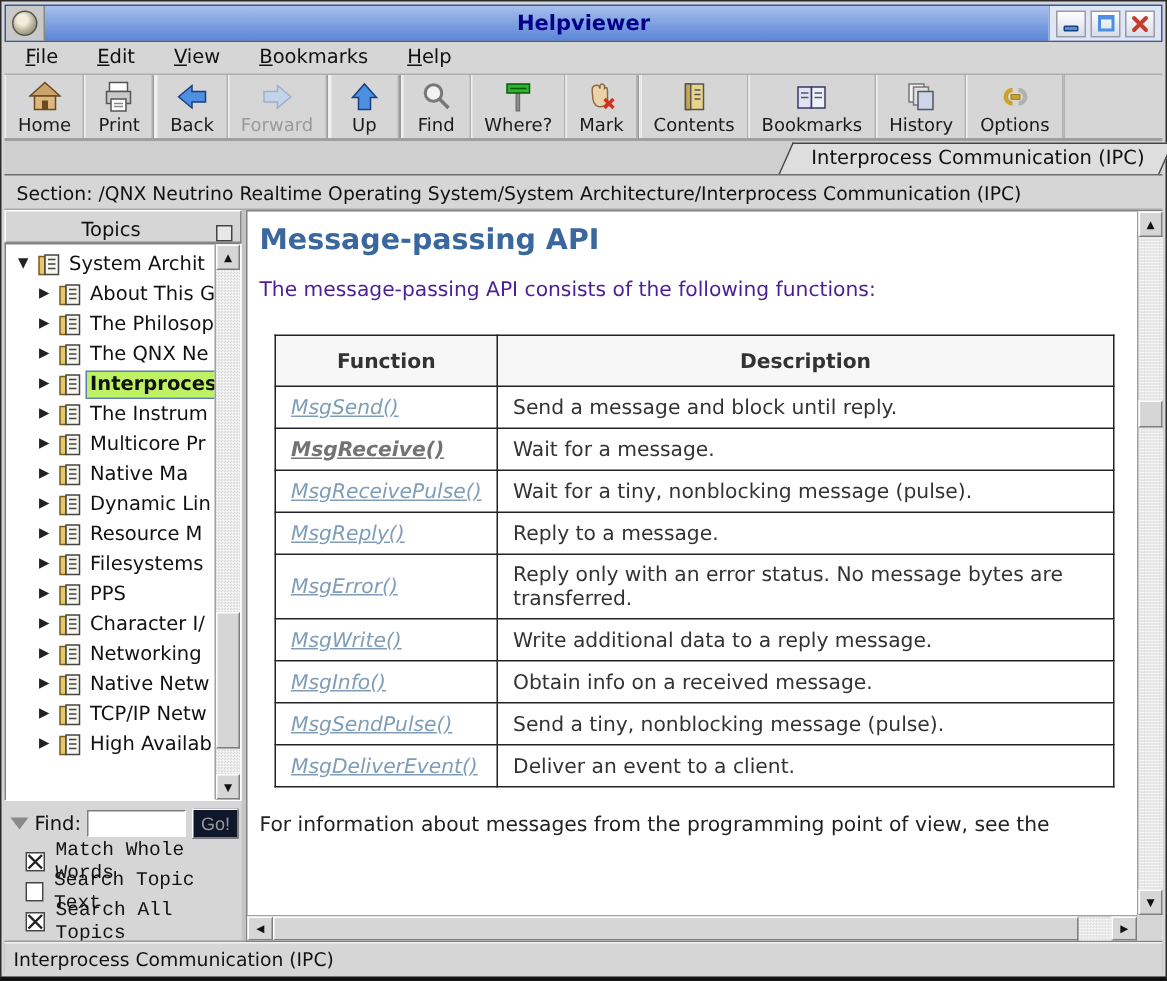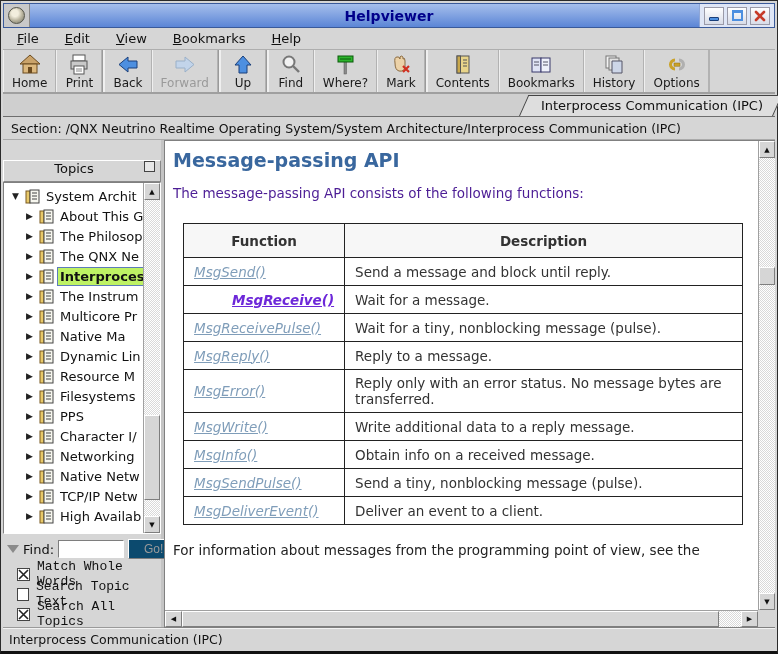--- a/index.html
+++ b/index.html
@@ -47,22 +47,22 @@
 
   
   .sectionbar { height:23px; display:flex; align-items:center; padding:0 8px; font-size:12.5px; background:#d6d6d6;
                 border-bottom:1px solid #aaa; flex:0 0 auto; }
 
   
   .main { flex:1; display:flex; min-height:0; background:#d6d6d6; }
 
   
   .sidebar { width:161px; flex:0 0 161px; display:flex; flex-direction:column; border-right:3px solid #c4c4c4; min-height:0; }
-  .topics-header { height:22px; display:flex; align-items:flex-start; background:#d6d6d6;
-                   border:1px solid #fff; border-right-color:#888; border-bottom-color:#888; position:relative;margin-top:20px; }
+  .topics-header { height:22px; display:flex; align-items:flex-end; background:#d6d6d6;
+                   border:1px solid #fff; border-right-color:#888; border-bottom-color:#888; position:relative; }
   .topics-title { flex:1; text-align:center; font-size:13px; }
   .panel-box { width:11px; height:11px; border:1px solid #444; background:#e8e8e8; margin-right:5px; }
   .tree-wrap { flex:1; min-height:0; display:flex; border:1px solid #808080; border-right-color:#fff; border-bottom-color:#fff; background:#fff; }
   .tree { flex:1; overflow:hidden; padding-top:3px; }
   .tree-row { height:20px; display:flex; align-items:center; gap:4px; padding-left:6px; white-space:nowrap; font-size:13px; }
   .tree-row .twisty { width:11px; font-size:9px; color:#222; text-align:center; flex:0 0 11px; }
   .tree-row.d1 { padding-left:20px; }
   .tree-label { padding:1px 2px; }
   .tree-row.selected .tree-label { background:#bef264; outline:1px solid #5c7cba;font-weight:bold; }
 
@@ -78,39 +78,39 @@
             display:flex; align-items:center; justify-content:center; font-size:7px; }
   .hs-track { flex:1; position:relative; }
   .hs-thumb { position:absolute; top:0; bottom:0; background:#d6d6d6; border:1px solid #fff; border-right-color:#7e7e7e; border-bottom-color:#7e7e7e; }
 
   
   .find-panel { flex:0 0 auto; padding:4px 4px 2px; background:#d6d6d6; }
   .find-row { display:flex; align-items:center; gap:4px; height:22px; }
   .find-tri { width:0; height:0; border-left:6px solid transparent; border-right:6px solid transparent; border-top:8px solid #8a8a8a; }
   .find-label { font-size:13px; }
   .find-input { width:66px; height:18px; background:#fff; border:1px solid #7e7e7e; border-bottom-color:#fff; border-right-color:#fff; font-size:12px; padding:0 2px; }
-  .go-btn { margin-left:auto; height:20px; padding:0 15px; font-size:12px; color:#9a9a9a; background:#0c4a6e;
+  .go-btn { margin-left:auto; height:20px; padding:0 5px; font-size:12px; color:#9a9a9a; background:#0f172a;
             border:1px solid #fff; border-right-color:#7e7e7e; border-bottom-color:#7e7e7e; }
   .check-list { padding:4px 0 2px 10px; }
   .check-row { display:flex; align-items:center; gap:7px; height:20px;font-family:Liberation Mono, monospace; }
   .checkbox { width:13px; height:13px; background:#fff; border:1px solid #444; display:flex; align-items:center; justify-content:center; }
   .check-label { font-size:13px; }
 
   
   .content { flex:1; position:relative; min-width:0; background:#fff; border:1px solid #808080; border-right:none; }
   .doc { position:absolute; inset:0 17px 17px 0; overflow:hidden; padding:6px 10px 0 8px; }
   .doc h1 { font-size:19px; font-weight:bold; color:#39679e; margin:2px 0 14px; }
   .doc .intro { font-size:13.5px; color:#4c1d95; margin-bottom:22px; }
   table.api { border-collapse:collapse; margin-left:10px; width:560px; }
   table.api th, table.api td { border:1px solid #222; font-size:13.5px; padding:5px 10px; text-align:left; }
   table.api th { background:#f7f7f7; color:#333; font-weight:bold; text-align:center; height:34px; }
   table.api td { color:#333; height:28px; }
   td.fn { width:118px; }
   .fn a { font-style:italic; color:#7f9db9; text-decoration:underline; }
-  .fn a.strong { color:#6d28d9; font-weight:bold;margin-left:38px; }
+  .fn a.strong { color:#737373; font-weight:bold; }
   .doc .footer { font-size:13.5px; color:#222; margin-top:16px; line-height:1.45; width:570px; }
   .corner { position:absolute; right:0; bottom:0; width:17px; height:17px; background:#d6d6d6; }
 
   
   .statusbar { height:21px; flex:0 0 auto; display:flex; align-items:center; padding:0 6px; font-size:12.5px;
                background:#d6d6d6; border-top:1px solid #f2f2f2; box-shadow:0 -1px 0 #9a9a9a; }
 </style>
 </head>
 <body>
 

